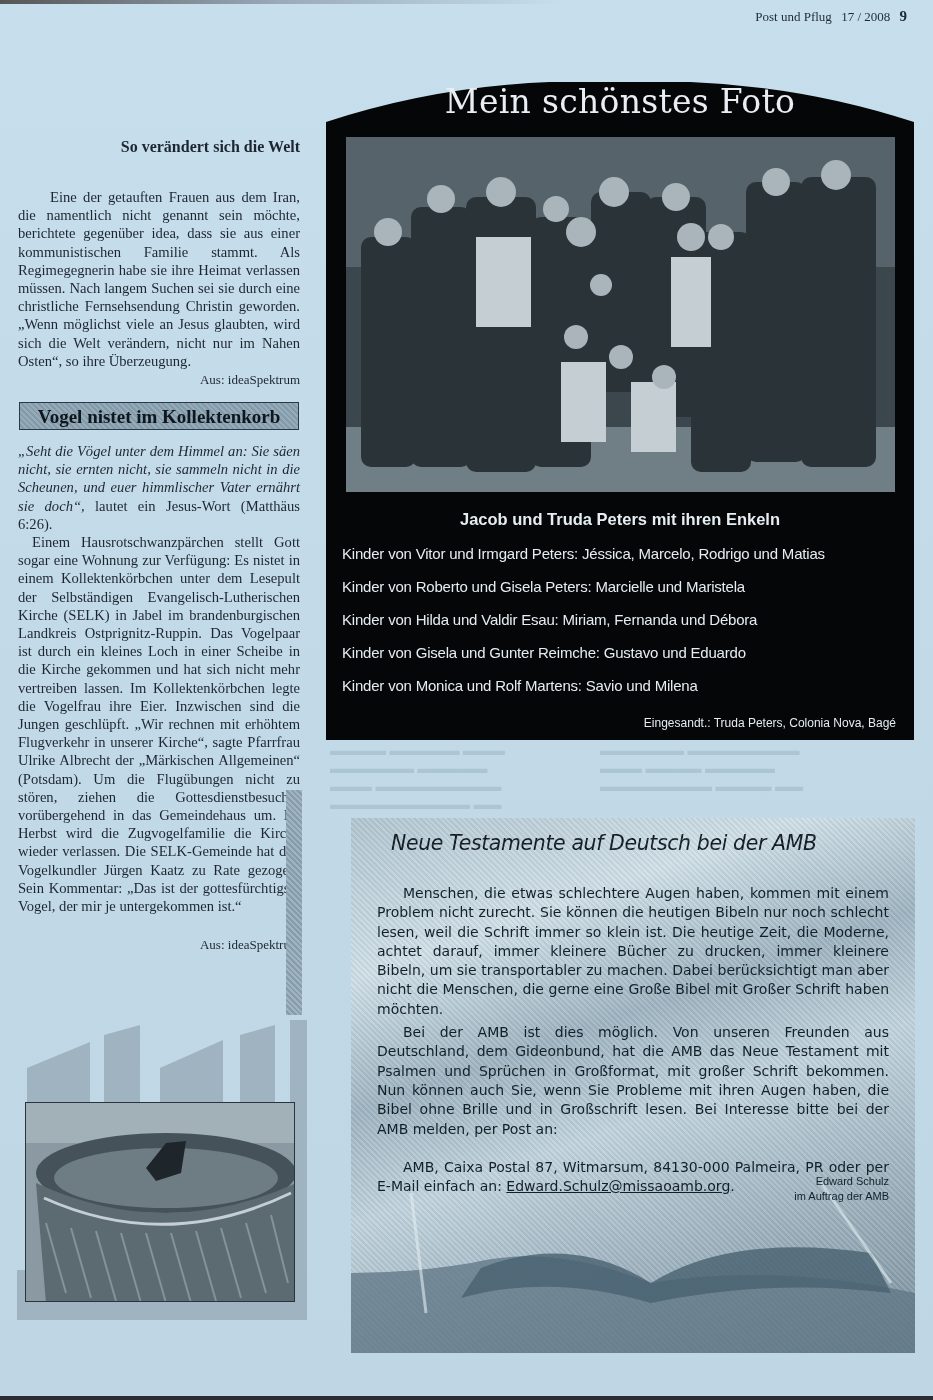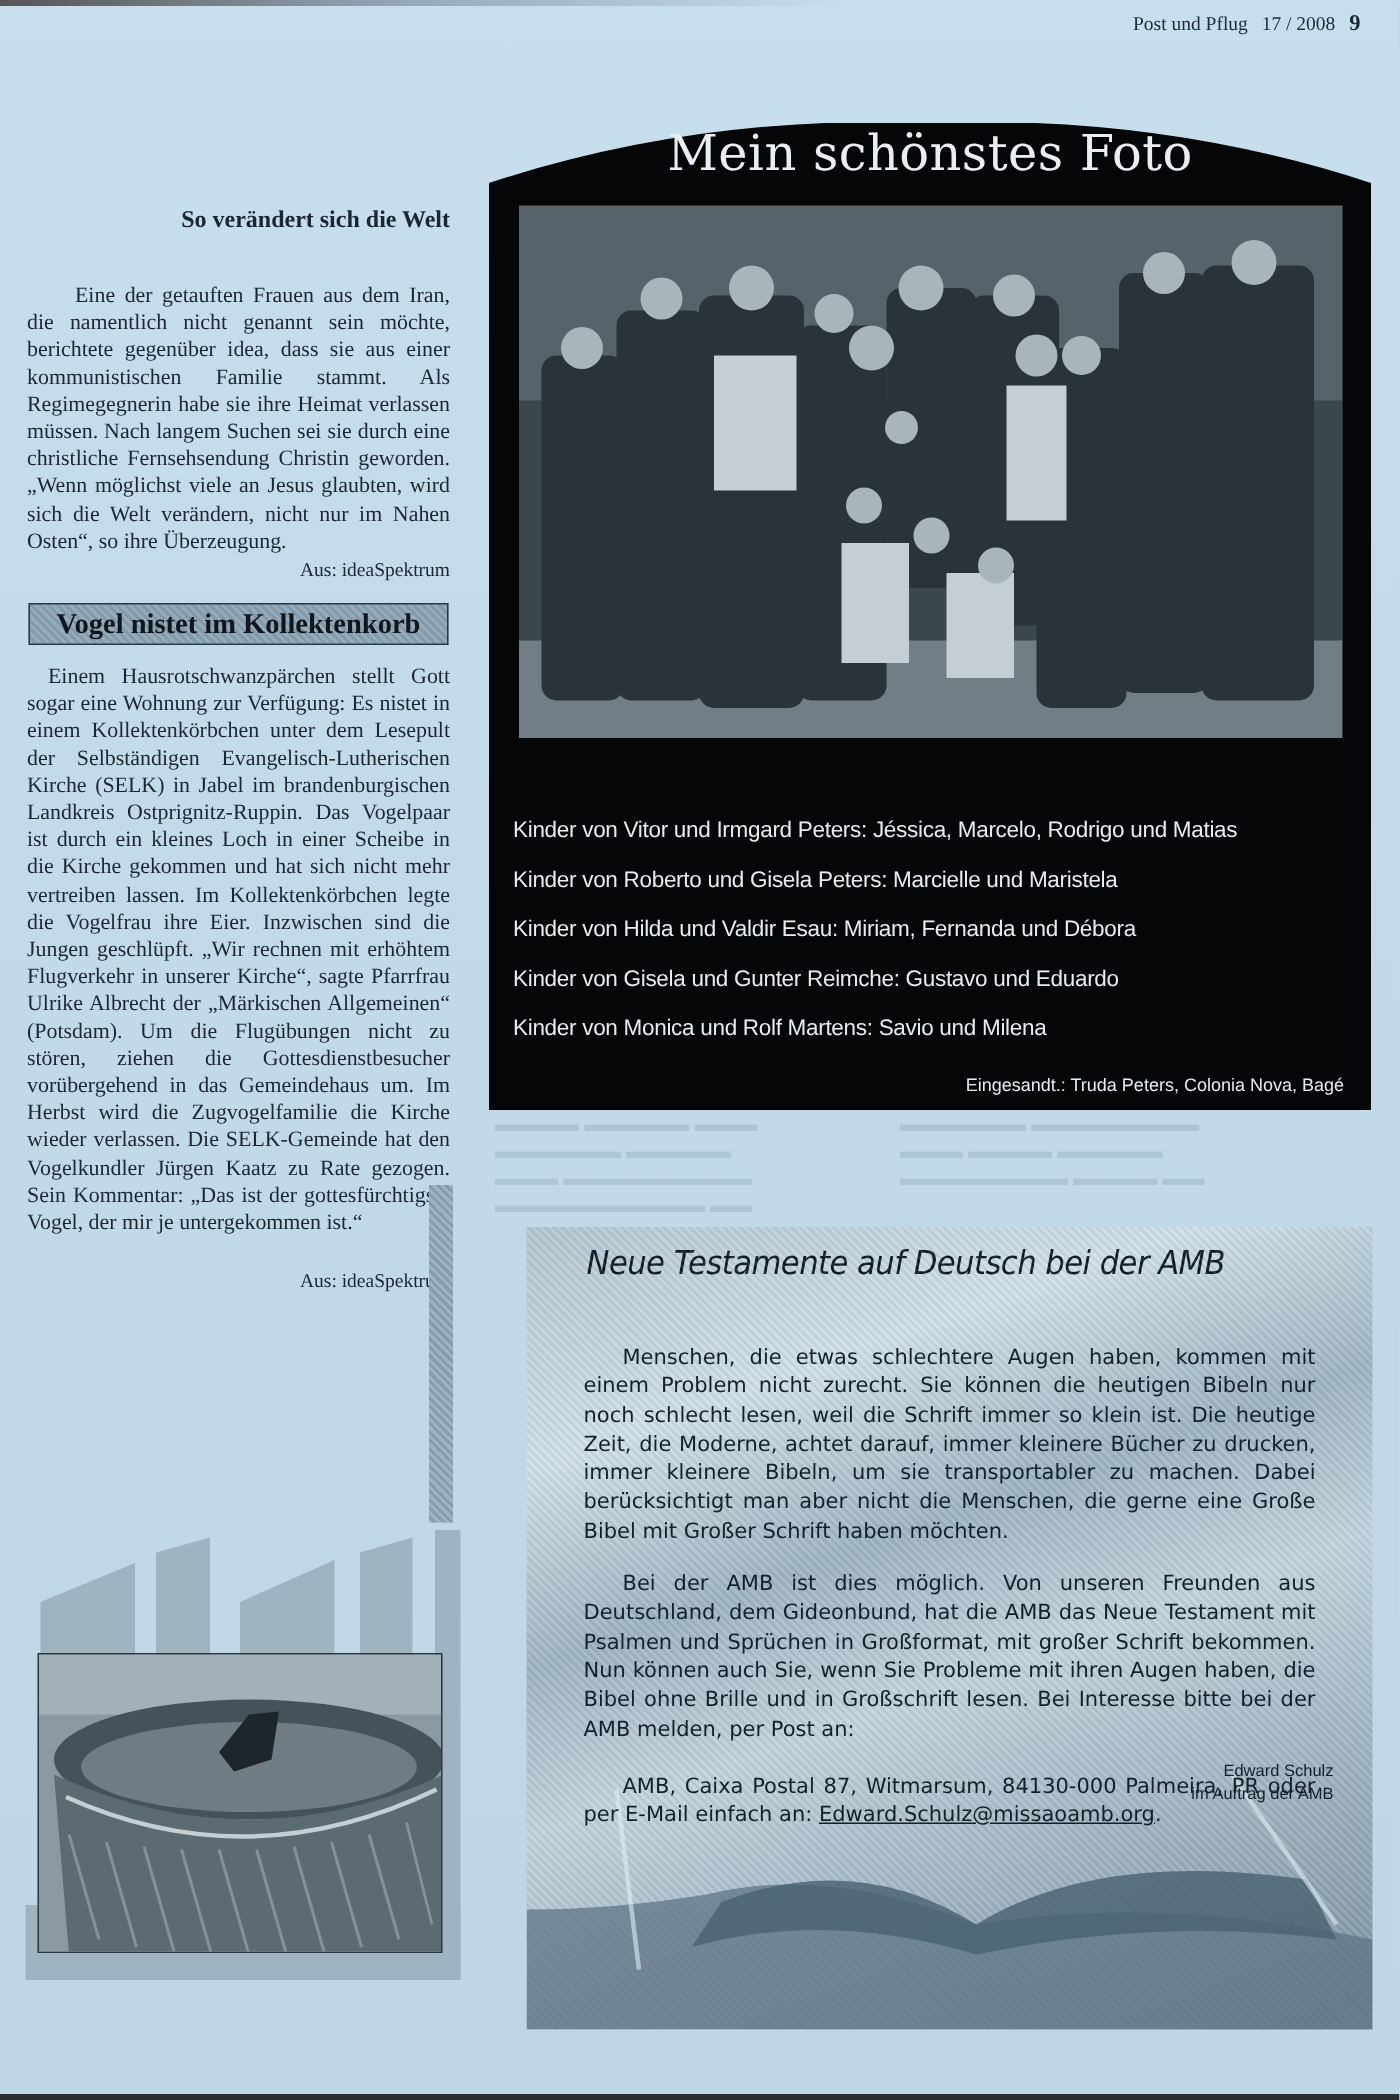--- a/index.html
+++ b/index.html
@@ -61,21 +61,21 @@
   .amb-box { position:absolute; left:351px; top:818px; width:564px; height:535px;
     box-sizing:border-box; overflow:hidden;
     background:linear-gradient(160deg,#b3c7d2 0%,#d0e0e8 22%,#9fb5c2 40%,#c2d4de 55%,#a8bcc8 70%,#7a909d 100%);
   }
   .amb-box::after { content:""; position:absolute; inset:0;
     background-image:repeating-linear-gradient(45deg, rgba(255,255,255,0.08) 0 2px, rgba(0,0,0,0.05) 2px 4px); pointer-events:none; }
   .amb-title { position:absolute; left:40px; top:12px; font-family:"DejaVu Sans", sans-serif; font-style:italic;
     font-size:22px; color:#0e1820; letter-spacing:-0.4px; font-weight:normal; transform:scaleX(0.93); transform-origin:left; }
   .amb-body { position:absolute; left:22px; top:62px; width:520px; font-family:"DejaVu Sans", sans-serif;
     font-size:14px; line-height:19.3px; color:#13202a; text-align:justify; z-index:2; }
-  .amb-body p { margin:16px; text-indent:26px; }
+  .amb-body p { margin:4px; text-indent:26px; }
   .amb-body .addr { margin-top:19px; }
   .amb-body .email { text-decoration:underline; }
   .amb-sign { position:absolute; right:26px; top:356px; text-align:right; font-family:Liberation Sans, sans-serif;
     font-size:11px; line-height:15px; color:#13202a; z-index:2; }
   .bible-art { position:absolute; left:0; bottom:0; width:564px; height:180px; z-index:1; }
 </style>
 </head>
 <body>
 
 <div class="page-bg"></div>
@@ -91,20 +91,21 @@
 </div>
 
 <div class="left-col">
   <h2 class="article-title">So verändert sich die Welt</h2>
   <p class="body-text indent">Eine der getauften Frauen aus dem Iran, die namentlich nicht genannt sein möchte, berichtete gegenüber idea, dass sie aus einer kommunistischen Familie stammt. Als Regimegegnerin habe sie ihre Heimat verlassen müssen. Nach langem Suchen sei sie durch eine christliche Fernsehsendung Christin geworden. „Wenn möglichst viele an Jesus glaubten, wird sich die Welt verändern, nicht nur im Nahen Osten“, so ihre Überzeugung.</p>
   <div class="source">Aus: ideaSpektrum</div>
 </div>
 
 <div class="boxed-title">Vogel nistet im Kollektenkorb</div>
 <div class="left-col2">
+  <p class="body-text"><span class="quote">„Seht die Vögel unter dem Himmel an: Sie säen nicht, sie ernten nicht, sie sammeln nicht in die Scheunen, und euer himmlischer Vater ernährt sie doch“,</span><span> lautet ein Jesus-Wort (Matthäus 6:26).</span></p>
   <p class="body-text indent" style="text-indent:14px;">Einem Hausrotschwanzpärchen stellt Gott sogar eine Wohnung zur Verfügung: Es nistet in einem Kollektenkörbchen unter dem Lesepult der Selbständigen Evangelisch-Lutherischen Kirche (SELK) in Jabel im brandenburgischen Landkreis Ostprignitz-Ruppin. Das Vogelpaar ist durch ein kleines Loch in einer Scheibe in die Kirche gekommen und hat sich nicht mehr vertreiben lassen. Im Kollektenkörbchen legte die Vogelfrau ihre Eier. Inzwischen sind die Jungen geschlüpft. „Wir rechnen mit erhöhtem Flugverkehr in unserer Kirche“, sagte Pfarrfrau Ulrike Albrecht der „Märkischen Allgemeinen“ (Potsdam). Um die Flugübungen nicht zu stören, ziehen die Gottesdienstbesucher vorübergehend in das Gemeindehaus um. Im Herbst wird die Zugvogelfamilie die Kirche wieder verlassen. Die SELK-Gemeinde hat den Vogelkundler Jürgen Kaatz zu Rate gezogen. Sein Kommentar: „Das ist der gottesfürchtigste Vogel, der mir je untergekommen ist.“</p>
   <div class="source" style="margin-top:22px;">Aus: ideaSpektrum</div>
 </div>
 <div class="shade-strip"></div>
 
 <svg class="basket-deco" style="left:0;top:1020px;" width="330" height="300">
   <polygon points="27,48 90,22 90,110 27,110" fill="#9fb3c0"></polygon>
   <polygon points="104,15 140,5 140,100 104,100" fill="#9fb3c0"></polygon>
   <polygon points="160,48 223,20 223,100 160,100" fill="#9fb3c0"></polygon>
   <polygon points="240,15 275,5 275,100 240,100" fill="#9fb3c0"></polygon>
@@ -175,20 +176,21 @@
           <circle cx="375" cy="100" r="13"></circle>
         <circle cx="430" cy="45" r="14"></circle>
           <circle cx="490" cy="38" r="15"></circle>
           <circle cx="230" cy="200" r="12"></circle>
         <circle cx="275" cy="220" r="12"></circle>
           <circle cx="318" cy="240" r="12"></circle>
           <circle cx="255" cy="148" r="11"></circle>
       </g>
     </svg>
   </div>
+  <div class="caption-title">Jacob und Truda Peters mit ihren Enkeln</div>
   <div class="caption-lines">
     <div class="caption-line">Kinder von Vitor und Irmgard Peters: Jéssica, Marcelo, Rodrigo und Matias</div>
     <div class="caption-line">Kinder von Roberto und Gisela Peters: Marcielle und Maristela</div>
     <div class="caption-line">Kinder von Hilda und Valdir Esau: Miriam, Fernanda und Débora</div>
     <div class="caption-line">Kinder von Gisela und Gunter Reimche: Gustavo und Eduardo</div>
     <div class="caption-line">Kinder von Monica und Rolf Martens: Savio und Milena</div>
   </div>
   <div class="submitted">Eingesandt.: Truda Peters, Colonia Nova, Bagé</div>
 </div>
 

